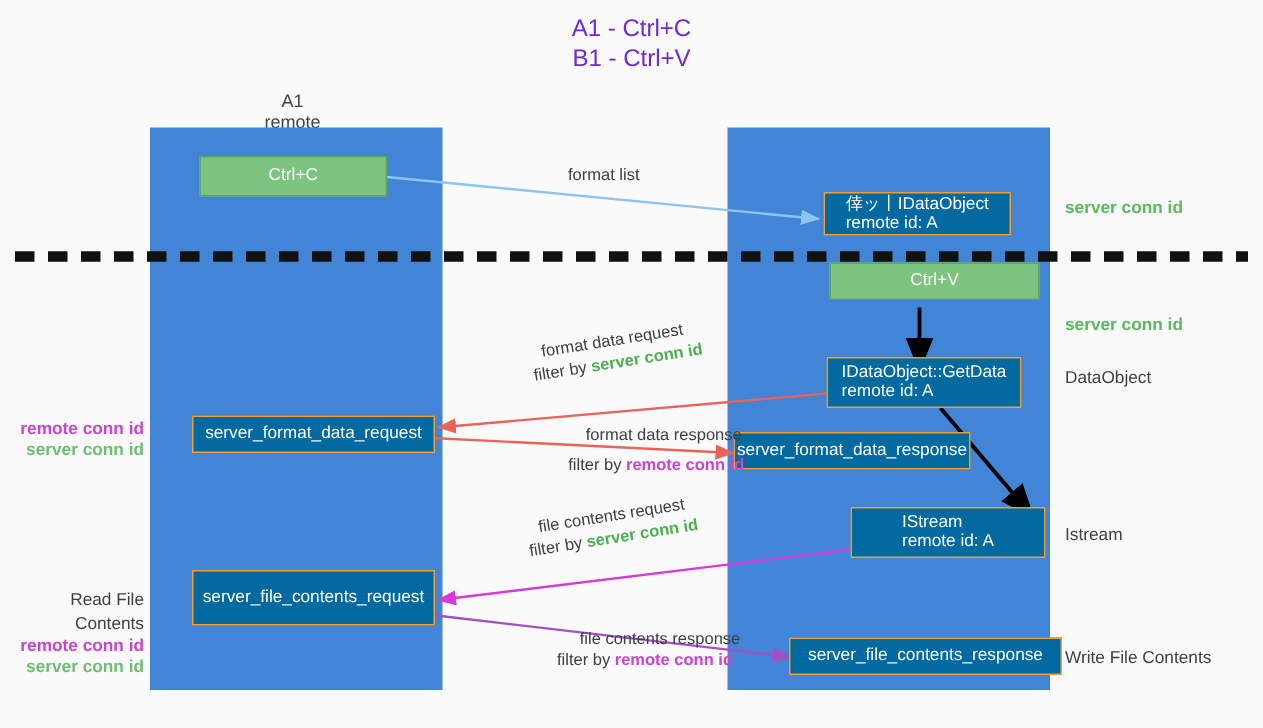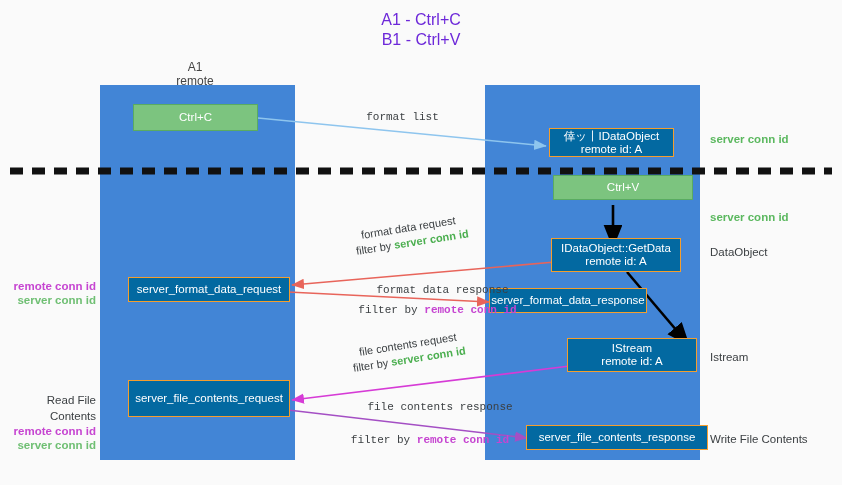--- a/index.html
+++ b/index.html
@@ -30,32 +30,32 @@
 
   
   .lane{background:#4285d6;}
 
   
   .node{
     box-sizing:border-box;
     display:flex;flex-direction:column;
     align-items:center;justify-content:center;
     color:#ffffff;font-size:11.5px;line-height:13px;
-    text-align:center;white-space:pre-line;
+    text-align:left;white-space:pre-line;
     padding:2px 4px;
   }
   .node.green{background:#7cc47f;border:1px solid #5aab61;}
   .node.orange{background:#0369a1;border:1px solid #f59e2e;}
 
   
   .elabel{
     font-size:11px;line-height:15px;color:#3c4043;
     white-space:nowrap;
   }
-  .elabel.center{text-align:center;font-family:Liberation Mono, monospace;}
+  .elabel.center{text-align:center;}
   .elabel.rot-up{transform:rotate(-9deg);transform-origin:left top;}
   .green-t{color:#4caf50;font-weight:bold;}
   .purple-t{color:#c645d1;font-weight:bold;}
 
   
   .side{font-size:11.5px;line-height:14px;color:#3c4043;white-space:pre-line;}
   .side.green{color:#5bb85f;font-weight:bold;}
   .stack .p{color:#c645d1;font-weight:bold;}
   .stack .g{color:#6fbf73;font-weight:bold;}
   .plain{color:#3c4043;font-weight:normal;}
@@ -149,21 +149,21 @@
 
   <div class="abs" style="left:358px;top:345px;">
     <div class="elabel rot-up">file contents request</div>
   </div>
   <div class="abs" style="left:352px;top:361px;">
     <div class="elabel rot-up">
       <span>filter by </span><span class="green-t">server conn id</span>
     </div>
   </div>
 
-  <div class="abs elabel center" style="left:350px;top:400px;width:180px;">file contents response</div>
+  <div class="abs elabel center" style="left:350px;top:419px;width:180px;">file contents response</div>
   <div class="abs elabel center" style="left:340px;top:433px;width:180px;">
     <span>filter by </span><span class="purple-t">remote conn id</span>
   </div>
 
   <div class="abs side green" style="left:710px;top:132px;">server conn id</div>
   <div class="abs side green" style="left:710px;top:210px;">server conn id</div>
   <div class="abs side" style="left:710px;top:245px;">DataObject</div>
   <div class="abs side" style="left:710px;top:350px;">Istream</div>
   <div class="abs side" style="left:710px;top:432px;">Write File Contents</div>
 

